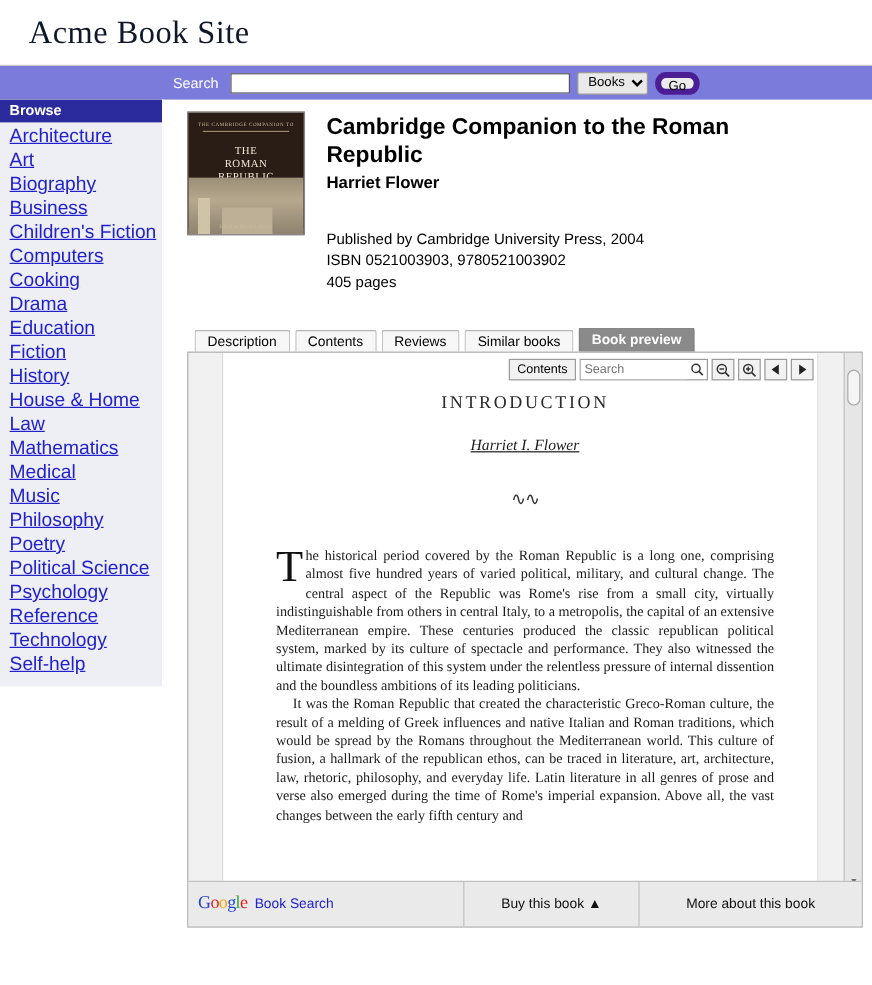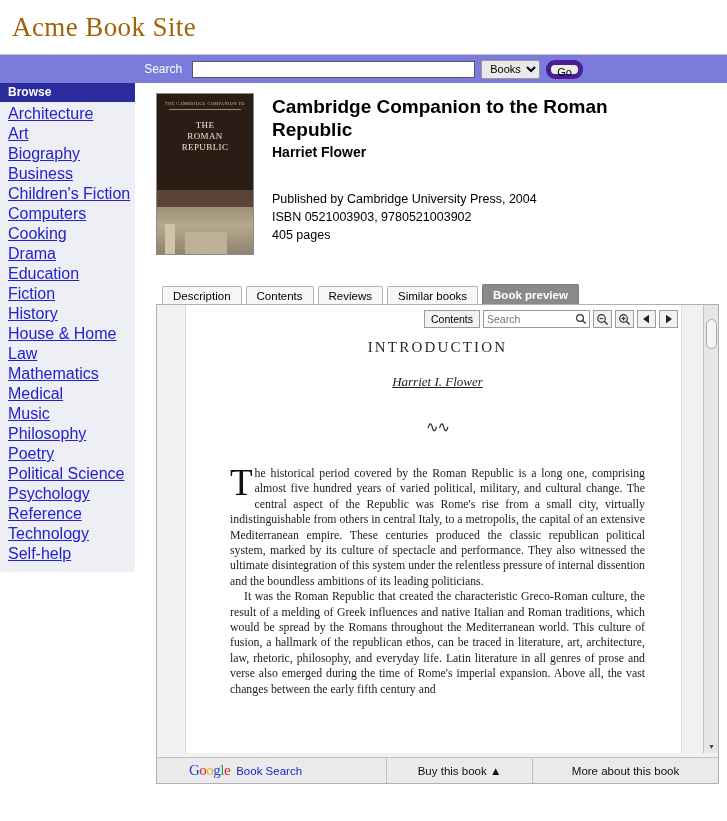--- a/index.html
+++ b/index.html
@@ -20,22 +20,23 @@
     height: 55px;
     background: #ffffff;
     border-bottom: 1px solid #c8c8c8;
     display: flex;
     align-items: center;
     padding-left: 12px;
   }
   .site-title {
     font-family: "Liberation Serif", serif;
     font-size: 27px;
-    color: #a16207;
+    color: #0f172a;
     letter-spacing: 0.4px;
+    margin-left: 12px;
   }
 
   
   .search-bar {
     height: 28px;
     background: #7b7bdc;
     display: flex;
     align-items: center;
     justify-content: center;
     gap: 6px;
@@ -116,21 +117,21 @@
     padding: 10px 8px 0 20px;
     min-width: 0;
   }
 
   .book-head {
     display: flex;
     gap: 18px;
   }
   .cover {
     width: 98px;
-    height: 162px;
+    height: 103px;
     flex: 0 0 98px;
     border: 1px solid #8a8a8a;
     background: #5b4436;
     position: relative;
     overflow: hidden;
   }
   .cover-top {
     position: absolute;
     top: 0; left: 0; right: 0;
     height: 96px;
@@ -373,26 +374,25 @@
     width: 11px; height: 10px;
     display: flex; align-items: center; justify-content: center;
     font-size: 7px; color: #444444;
   }
   .v-arrow.down { bottom: 2px; }
 
   
   .viewer-footer {
     position: absolute;
     left: 0; right: 0; bottom: 0;
-    height: 26px;
+    height: 38px;
     background: #eaeaea;
     border-top: 1px solid #c0c0c0;
     display: flex;
     align-items: center;
-    padding-left: 24px;
   }
   .gbs {
     display: flex;
     align-items: center;
     gap: 6px;
     padding-left: 8px;
     flex: 1 1 auto;
   }
   .glogo { font-family: "Liberation Serif", serif; font-size: 15px; letter-spacing: -0.5px; }
   .glogo .b { color: #2244cc; }

